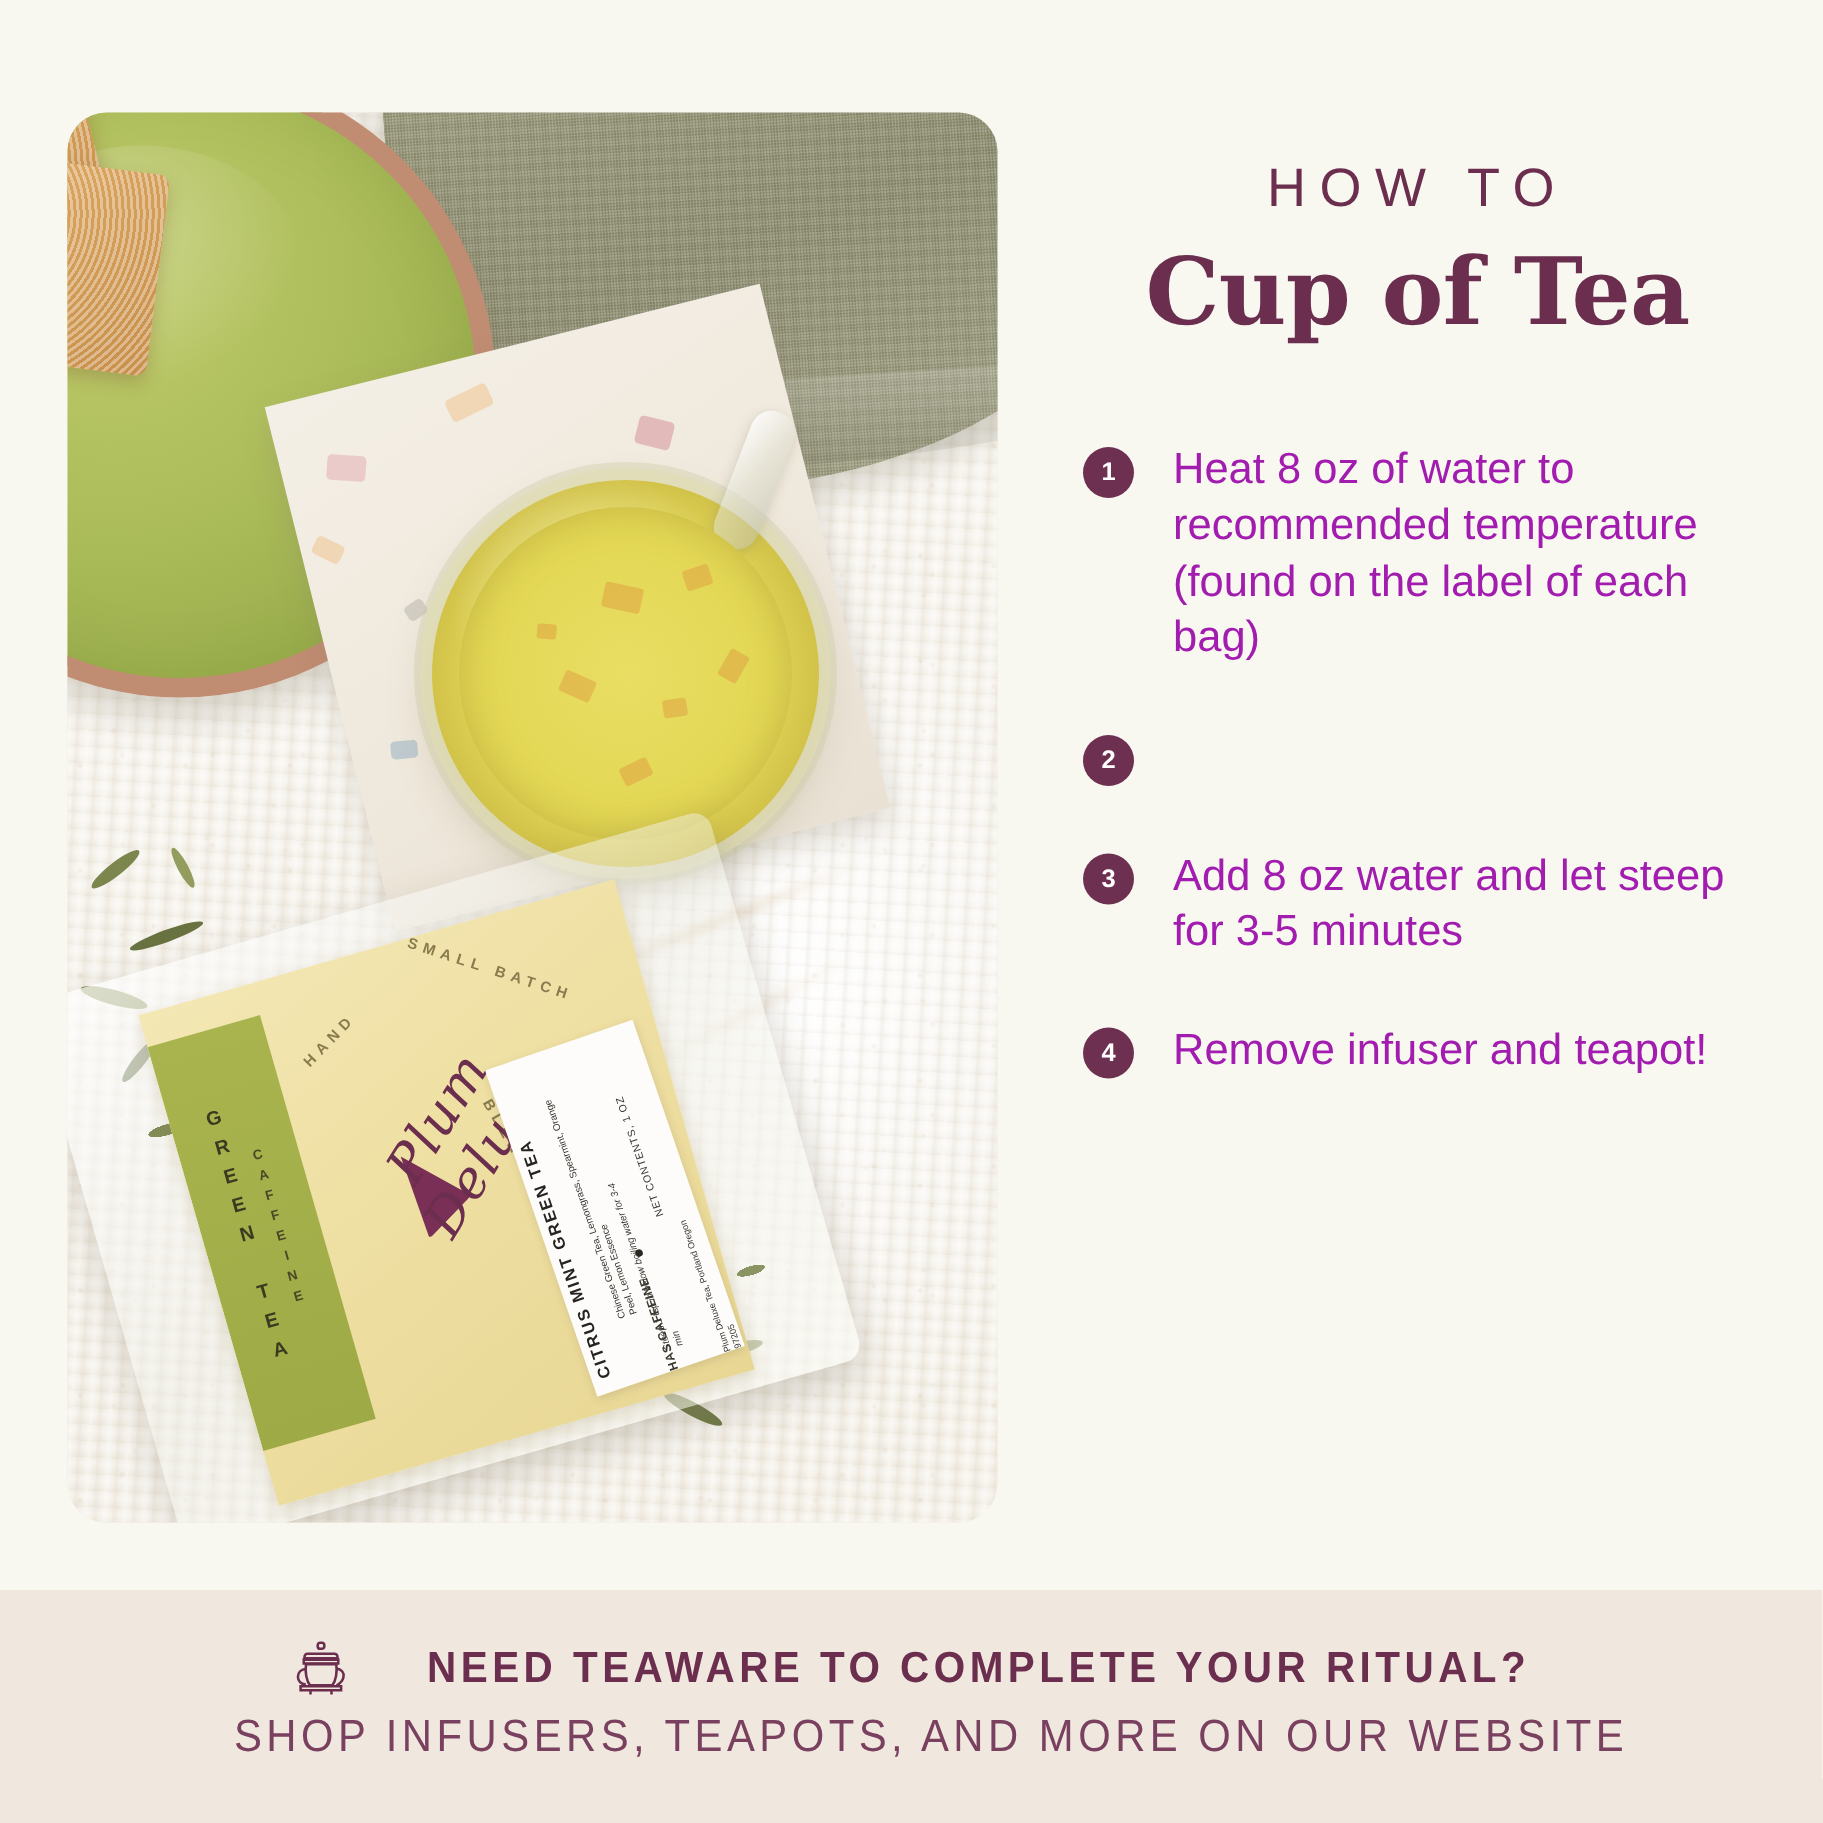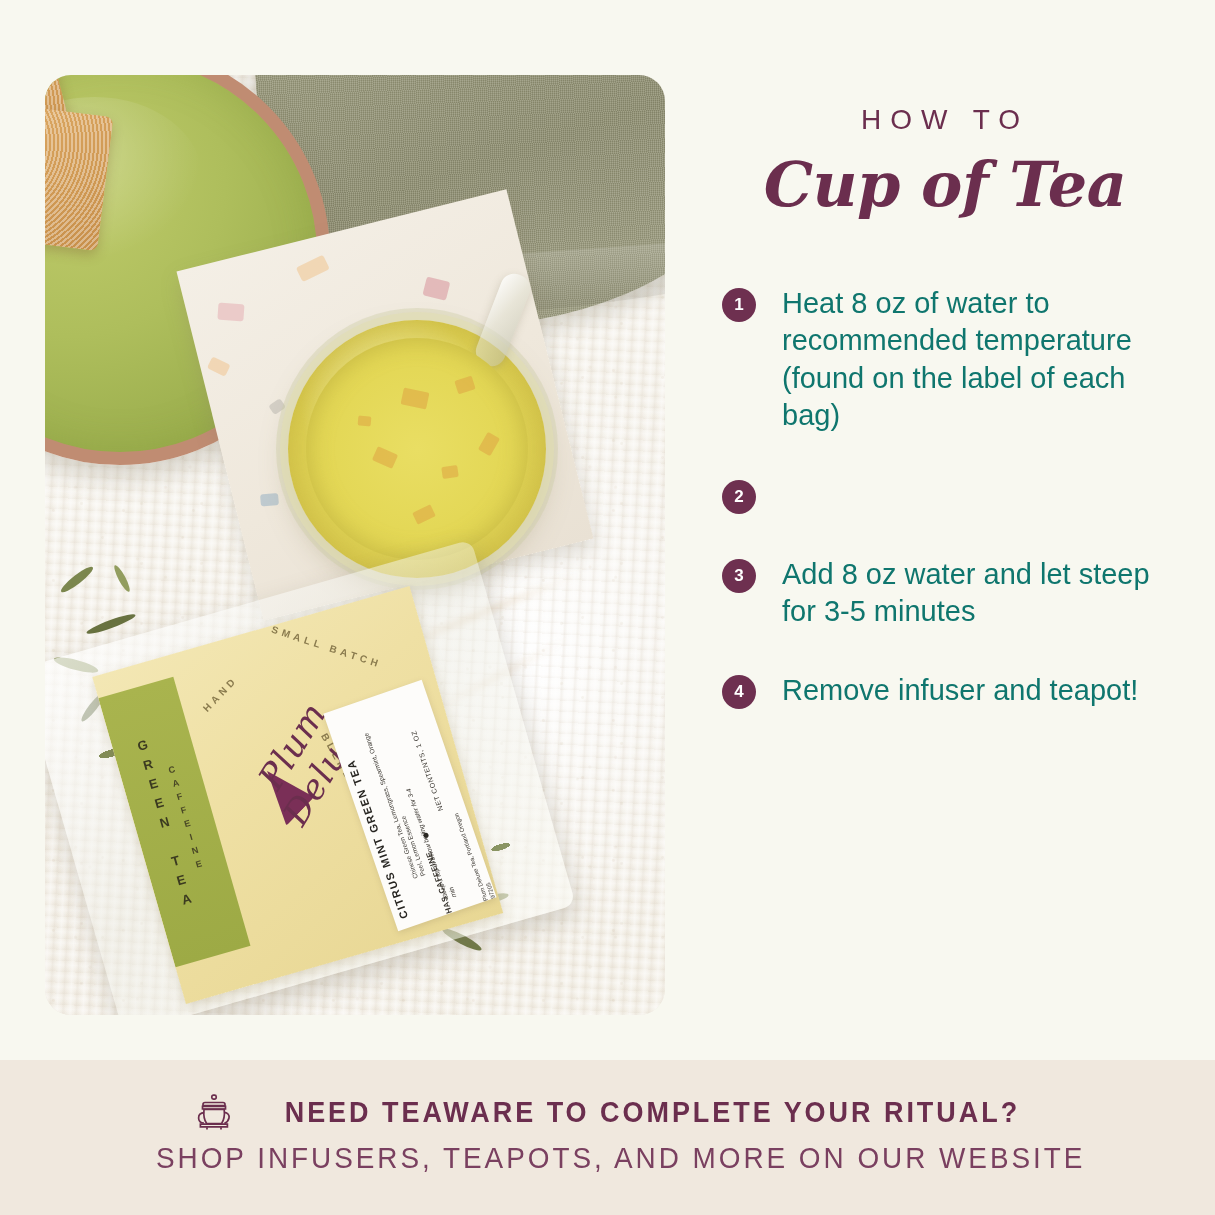--- a/index.html
+++ b/index.html
@@ -356,38 +356,38 @@
     position: absolute;
     left: 700px;
     top: 0;
     width: 490px;
     height: 1060px;
   }
 
   .kicker {
     margin-top: 104px;
     text-align: center;
-    font-size: 28px;
+    font-size: 36px;
     letter-spacing: 9px;
     font-weight: 300;
     color: #6B2E4E;
     font-family: "Liberation Sans", sans-serif;
   }
 
   .headline {
     margin-top: 16px;
     text-align: center;
     font-family: "DejaVu Serif", serif;
     font-weight: 700;
     font-size: 62px;
     line-height: 1.08;
     letter-spacing: -0.5px;
     color: #6B2E4E;
   }
-  .headline .l2 { display: block; font-style: italic; }
+  .headline .l2 { display: block; }
 
   .steps {
     margin-top: 66px;
     padding-left: 22px;
   }
   .step {
     display: flex;
     align-items: flex-start;
     margin-bottom: 42px;
   }
@@ -402,21 +402,21 @@
     font-weight: 700;
     display: flex;
     align-items: center;
     justify-content: center;
     margin-top: 3px;
   }
   .step-text {
     margin-left: 26px;
     font-size: 29px;
     line-height: 1.29;
-    color: #0f766e;
+    color: #a21caf;
     font-weight: 400;
     font-family: "Liberation Sans", sans-serif;
   }
 
   
   .footer {
     flex: 1 1 auto;
     background: #F0E8DE;
     display: flex;
     flex-direction: column;

